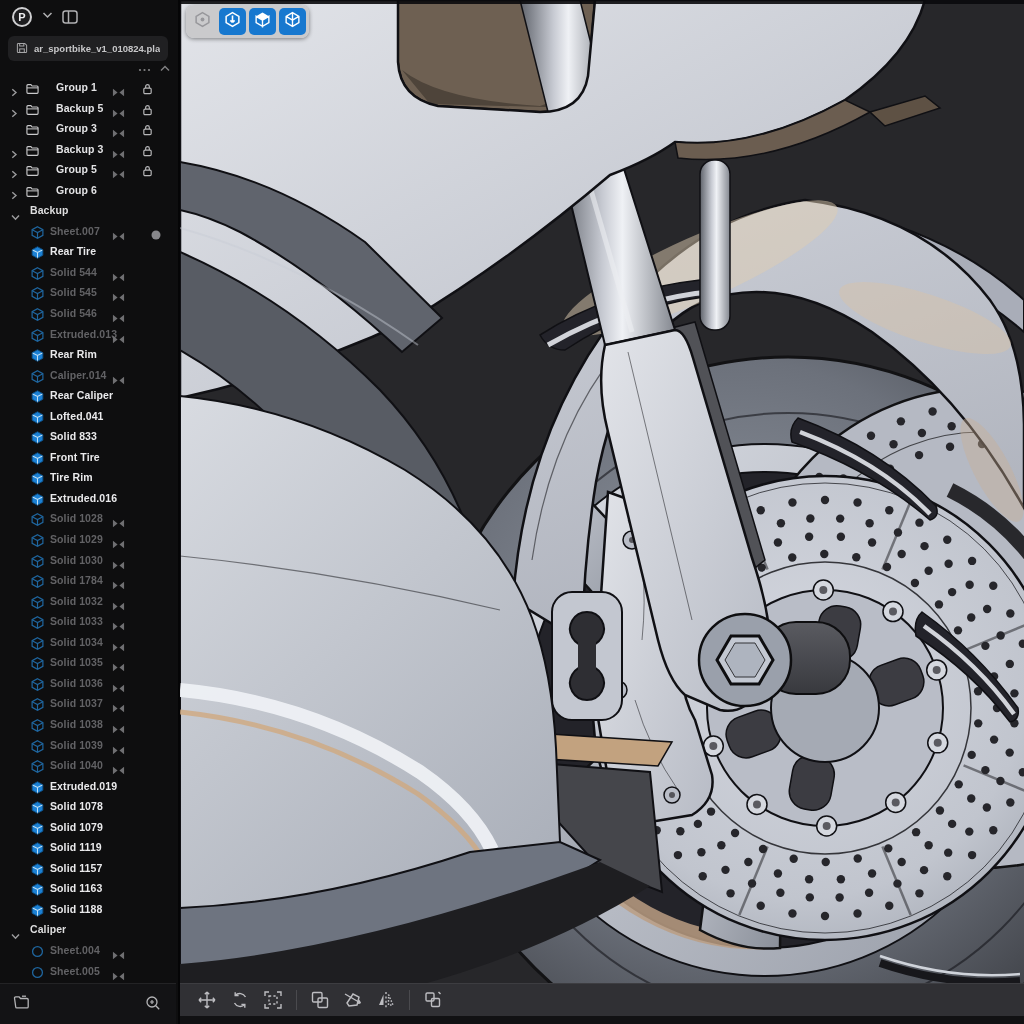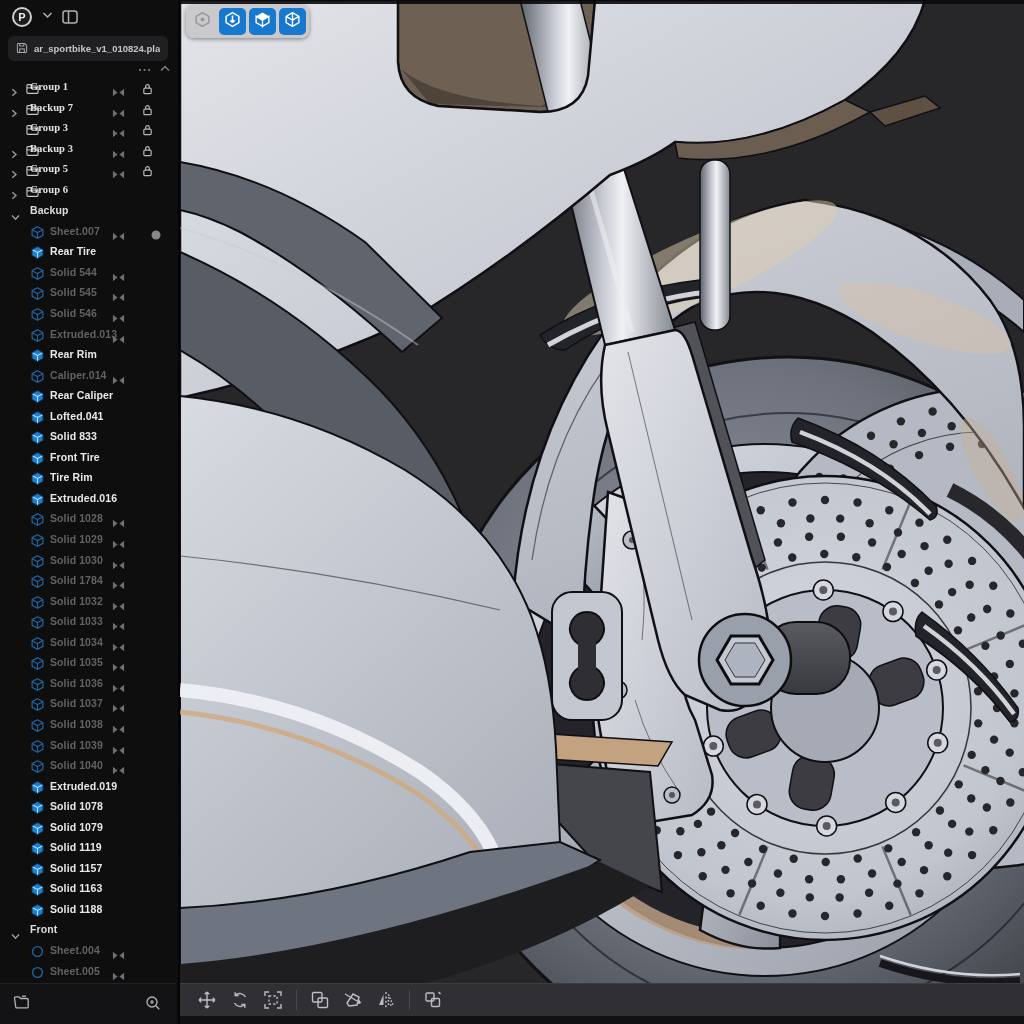--- a/index.html
+++ b/index.html
@@ -17,21 +17,21 @@
     display:flex;align-items:center;gap:6px;padding:0 8px;box-sizing:border-box;}
   #file-tab-label{color:#c7c7c9;font-size:9.5px;font-weight:600;white-space:nowrap;overflow:hidden;}
   #tree-actions{position:absolute;right:8px;top:60px;display:flex;gap:9px;align-items:center;height:14px;}
   #tree{position:absolute;top:77px;left:0;right:2px;bottom:40px;overflow:hidden;}
   .row{position:relative;height:20.55px;}
   .row .chev{position:absolute;left:10px;top:6px;}
   .row .chevd{position:absolute;left:11px;top:7px;}
   .row .fold{position:absolute;left:26px;top:4px;}
   .row .obic{position:absolute;left:31px;top:4px;}
   .row .lbl{position:absolute;font-size:10.5px;font-weight:700;letter-spacing:.1px;top:4px;white-space:nowrap;}
-  .row .lbl.g{left:30px;color:#e3e3e5;font-family:Liberation Serif, serif;}
+  .row .lbl.g{left:56px;color:#e3e3e5;}
   .row .lbl.h{left:30px;color:#dededf;}
   .row .lbl.b{left:50px;color:#eaeaec;}
   .row .lbl.d{left:50px;color:#626265;}
   .row .hideic{position:absolute;left:112px;top:6px;}
   .row .lockic{position:absolute;left:142px;top:4px;}
   .row .dotic{position:absolute;left:151px;top:5px;}
   #sb-footer{position:absolute;left:0;right:2px;bottom:0;height:40px;background:#131315;border-top:1px solid #232325;}
   #new-group-btn{position:absolute;left:13px;top:11px;}
   #zoom-search-btn{position:absolute;right:15px;top:11px;}
 
@@ -114,21 +114,21 @@
             </svg></span>
         </div>
         <div class="row">
           <span class="chev"><svg width="8" height="9" viewBox="0 0 8 9">
               <path d="M2.3 1.2 L6 4.5 L2.3 7.8" fill="none" stroke="#9b9b9d" stroke-width="1.4"></path>
             </svg></span>
           <span class="fold"><svg width="13" height="12" viewBox="0 0 14 12">
               <path d="M1 2.4 q0-1.1 1.1-1.1 h3.2 l1.2 1.5 h5.4 q1.1 0 1.1 1.1 v5.7 q0 1.1-1.1 1.1 H2.1 Q1 10.7 1 9.6 Z" fill="none" stroke="#c9c9cb" stroke-width="1.2"></path>
               <path d="M1 4.8 h12" stroke="#c9c9cb" stroke-width="1.1"></path>
             </svg></span>
-          <span class="lbl g">Backup 7</span>
+          <span class="lbl g">Backup 5</span>
           <span class="hideic"><svg width="13" height="9" viewBox="0 0 14 9">
               <path d="M1 .5 L6 4.5 L1 8.5 Z M13 .5 L8 4.5 L13 8.5 Z" fill="#6f6f72"></path>
             </svg></span>
           <span class="lockic"><svg width="11" height="12" viewBox="0 0 12 13">
               <rect x="2" y="5.5" width="8" height="6" rx="1.3" fill="none" stroke="#b6b6b8" stroke-width="1.3"></rect>
               <path d="M4 5.5 V3.8 a2 2 0 0 1 4 0 V5.5" fill="none" stroke="#b6b6b8" stroke-width="1.3"></path>
             </svg></span>
         </div>
         <div class="row">
           <span class="fold"><svg width="13" height="12" viewBox="0 0 14 12">
@@ -504,21 +504,21 @@
               <path d="M7 .8 L12.8 4 V10 L7 13.2 L1.2 10 V4 Z" fill="#1b80d4"></path>
               <path d="M1.2 4 L7 7 L12.8 4 M7 7 V13.2" stroke="#bfdff5" stroke-width="1.1" fill="none"></path>
               <path d="M7 .8 L12.8 4 V10 L7 13.2 L1.2 10 V4 Z" fill="none" stroke="#0e4d80" stroke-width="1"></path>
             </svg></span>
           <span class="lbl b">Solid 1188</span>
         </div>
         <div class="row">
           <span class="chevd"><svg width="9" height="7" viewBox="0 0 9 7">
               <path d="M1 1.5 L4.5 5.3 L8 1.5" fill="none" stroke="#9b9b9d" stroke-width="1.4"></path>
             </svg></span>
-          <span class="lbl h">Front</span>
+          <span class="lbl h">Caliper</span>
         </div>
         <div class="row">
           <span class="obic"><svg width="13" height="13" viewBox="0 0 14 14">
               <circle cx="7" cy="7" r="5.3" fill="none" stroke="#1f669f" stroke-width="1.4"></circle>
             </svg></span>
           <span class="lbl d">Sheet.004</span>
           <span class="hideic"><svg width="13" height="9" viewBox="0 0 14 9">
               <path d="M1 .5 L6 4.5 L1 8.5 Z M13 .5 L8 4.5 L13 8.5 Z" fill="#6f6f72"></path>
             </svg></span>
         </div>

